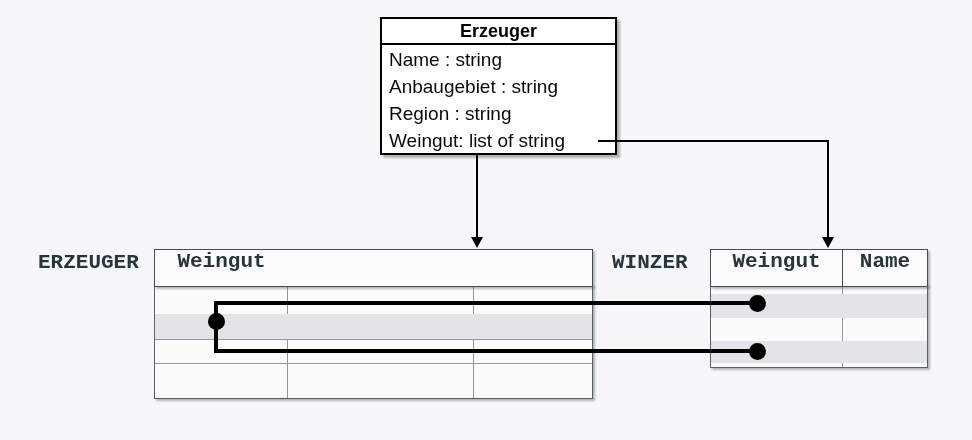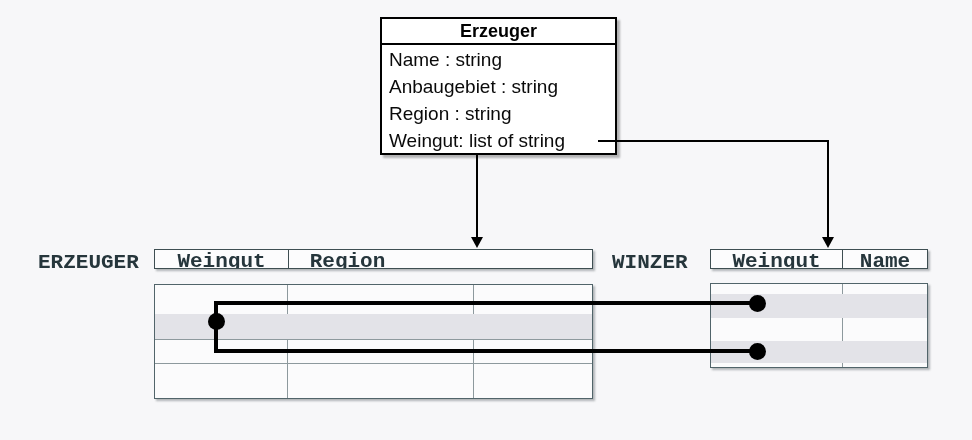--- a/index.html
+++ b/index.html
@@ -29,21 +29,21 @@
   }
 
   
   .tbl-label{
     position:absolute;font-family:"Liberation Mono",monospace;font-weight:bold;
     font-size:21px;line-height:25px;color:#26363c;white-space:nowrap;z-index:2;
   }
 
   
   .hdr{
-    position:absolute;height:20px;display:flex;box-sizing:border-box;
+    position:absolute;height:38px;display:flex;box-sizing:border-box;
     background:#fcfcfd;border:1px solid #3e4e52;
     box-shadow:2px 2px 2px rgba(90,100,104,0.45);z-index:2;
   }
   .hdr-cell{
     box-sizing:border-box;text-align:center;
     font-family:"Liberation Mono",monospace;font-weight:bold;font-size:21px;
     line-height:23px;color:#26363c;overflow:hidden;
   }
   .hdr-cell + .hdr-cell{border-left:1px solid #3e4e52;}
 
@@ -80,21 +80,20 @@
   <div class="vline" style="left:476px;top:155px;height:83px;"></div>
   <div class="tri-down" style="left:471px;top:237px;"></div>
 
   <div class="hline" style="left:598px;top:140px;width:231px;"></div>
   <div class="vline" style="left:827px;top:140px;height:98px;"></div>
   <div class="tri-down" style="left:822px;top:237px;"></div>
 
   <div class="tbl-label" style="left:38px;top:250px;">ERZEUGER</div>
   <div class="hdr" style="left:154px;top:249px;width:439px;">
     <div class="hdr-cell" style="width:133px;">Weingut</div>
-    <div class="hdr-cell" style="width:118px;">Region</div>
   </div>
   <div class="tbody" style="left:154px;top:284px;width:439px;height:115px;">
     <div class="col-div" style="left:132px;"></div>
     <div class="col-div" style="left:318px;"></div>
     <div class="shade" style="top:29px;height:25px;"></div>
     <div class="row-line" style="top:54px;"></div>
     <div class="row-line" style="top:78px;"></div>
   </div>
 
   <div class="tbl-label" style="left:612px;top:250px;text-align:center;">WINZER</div>

